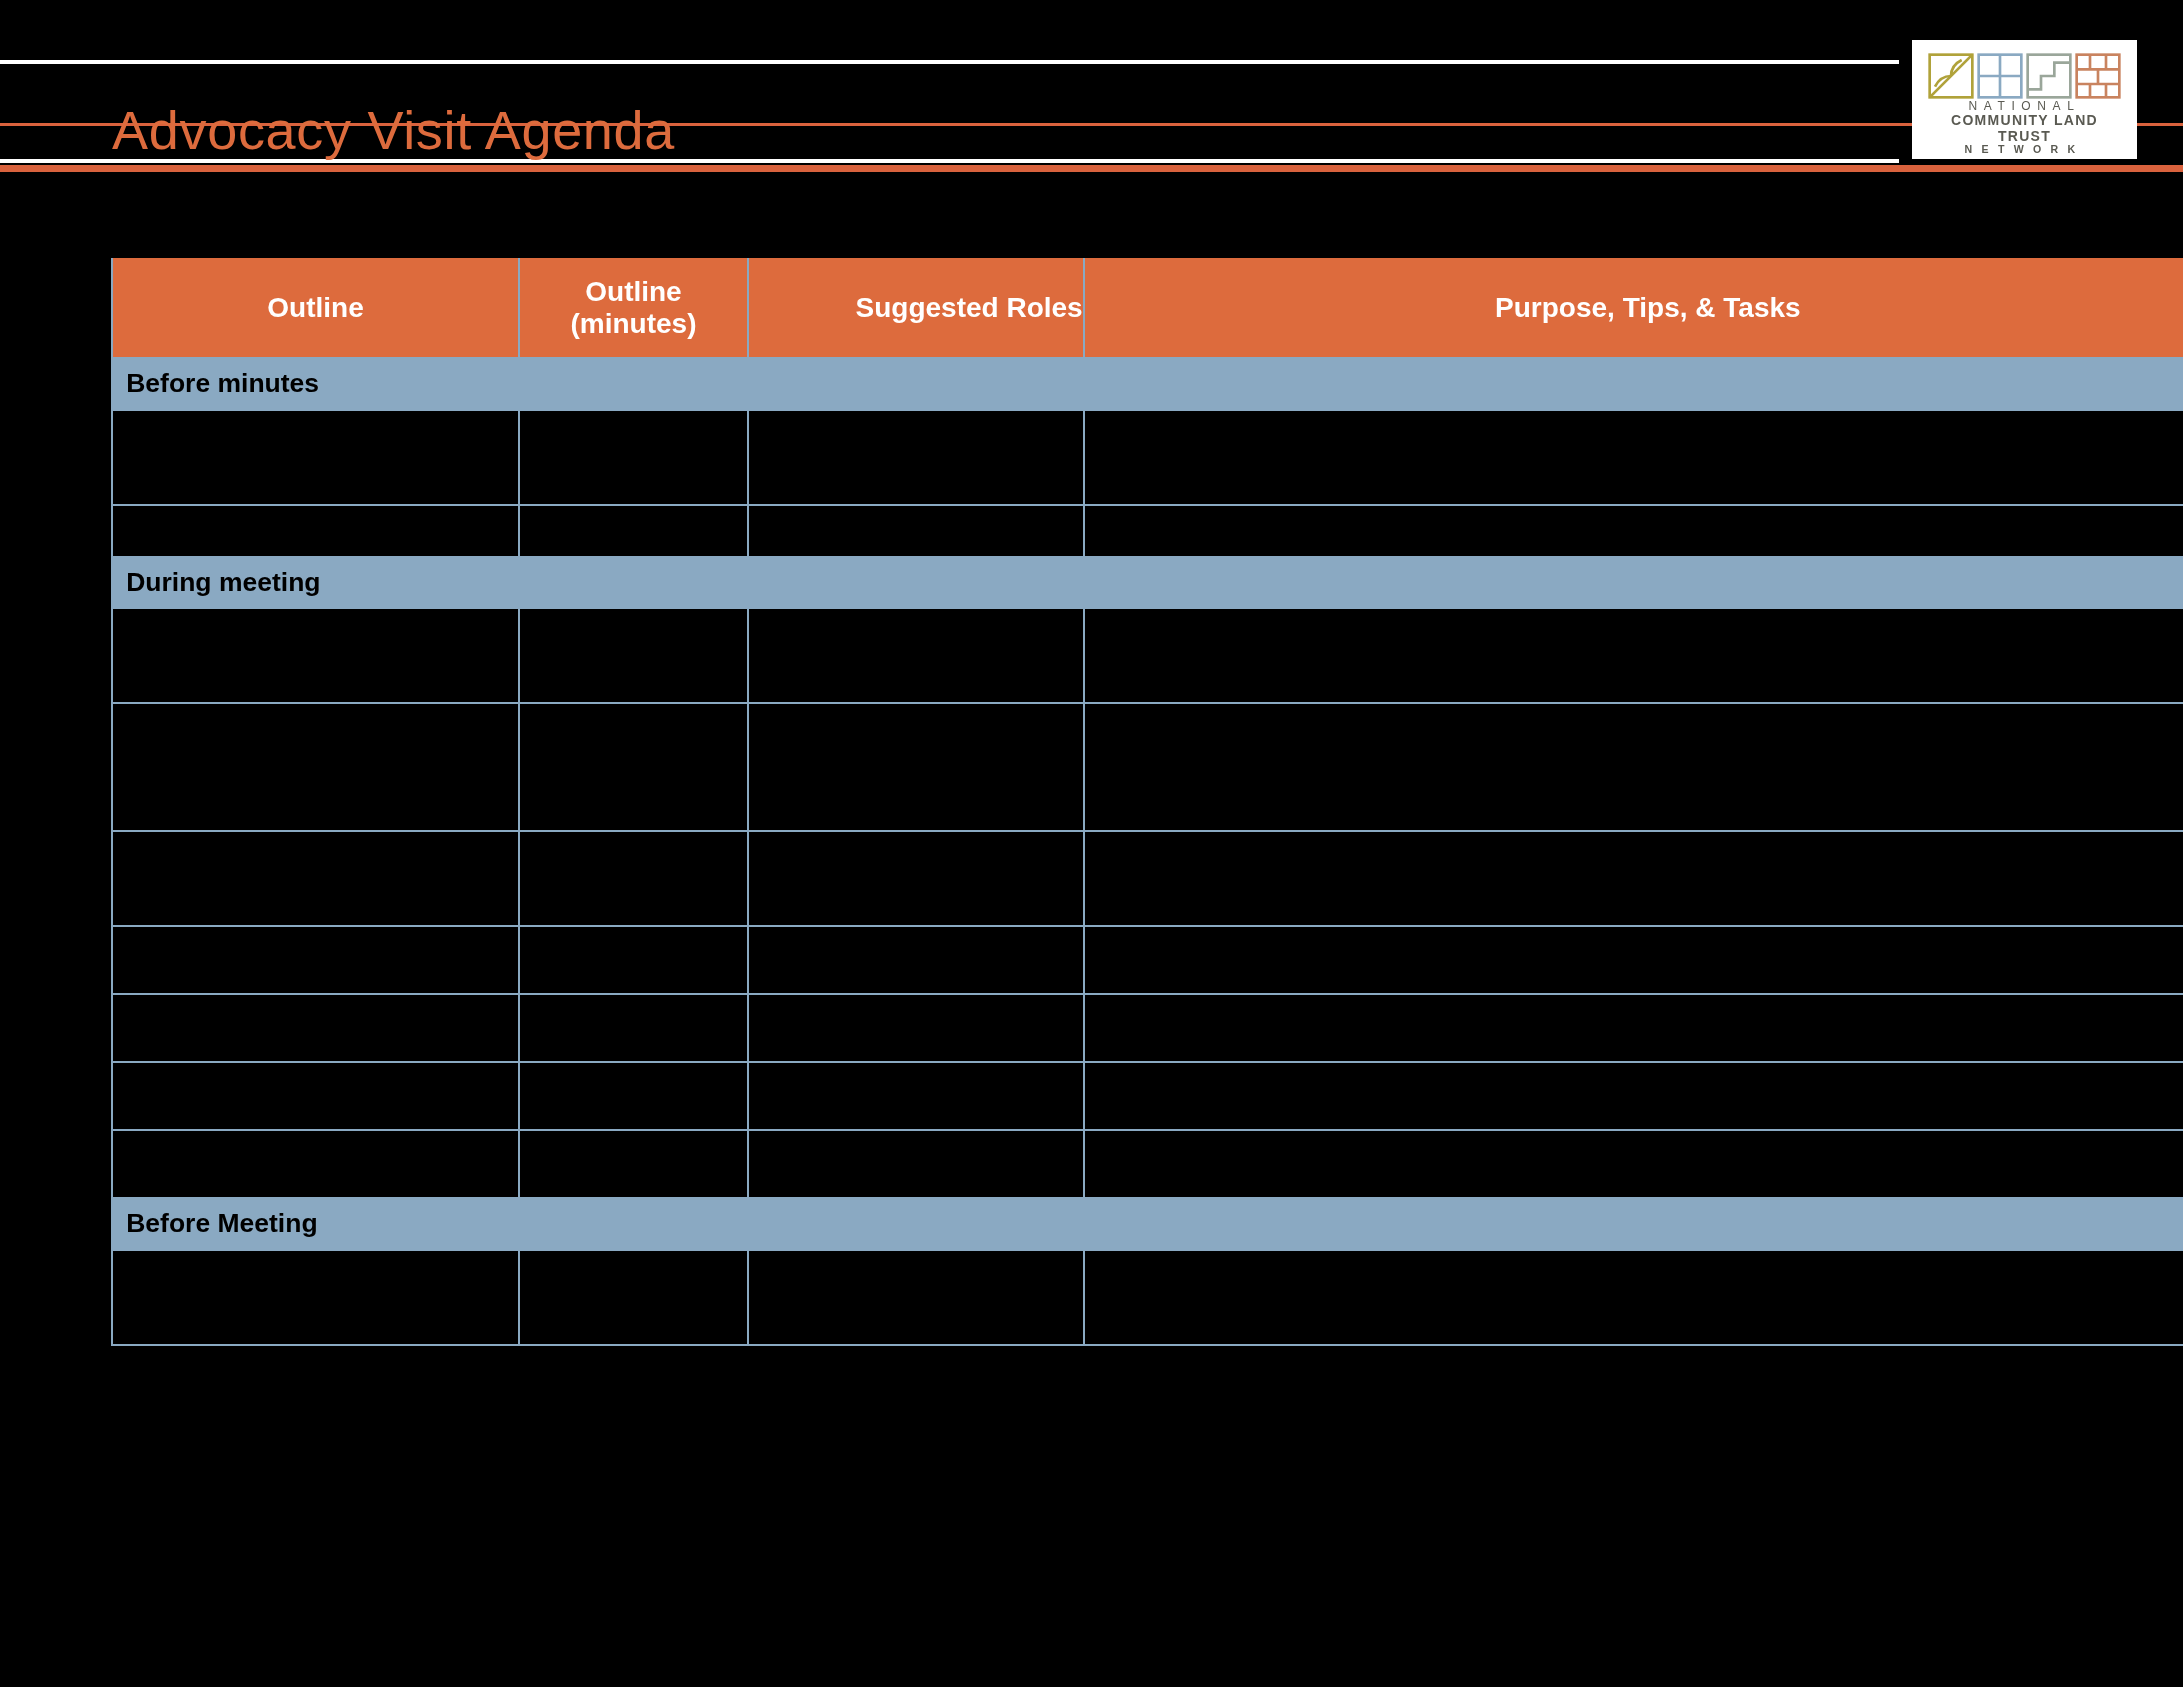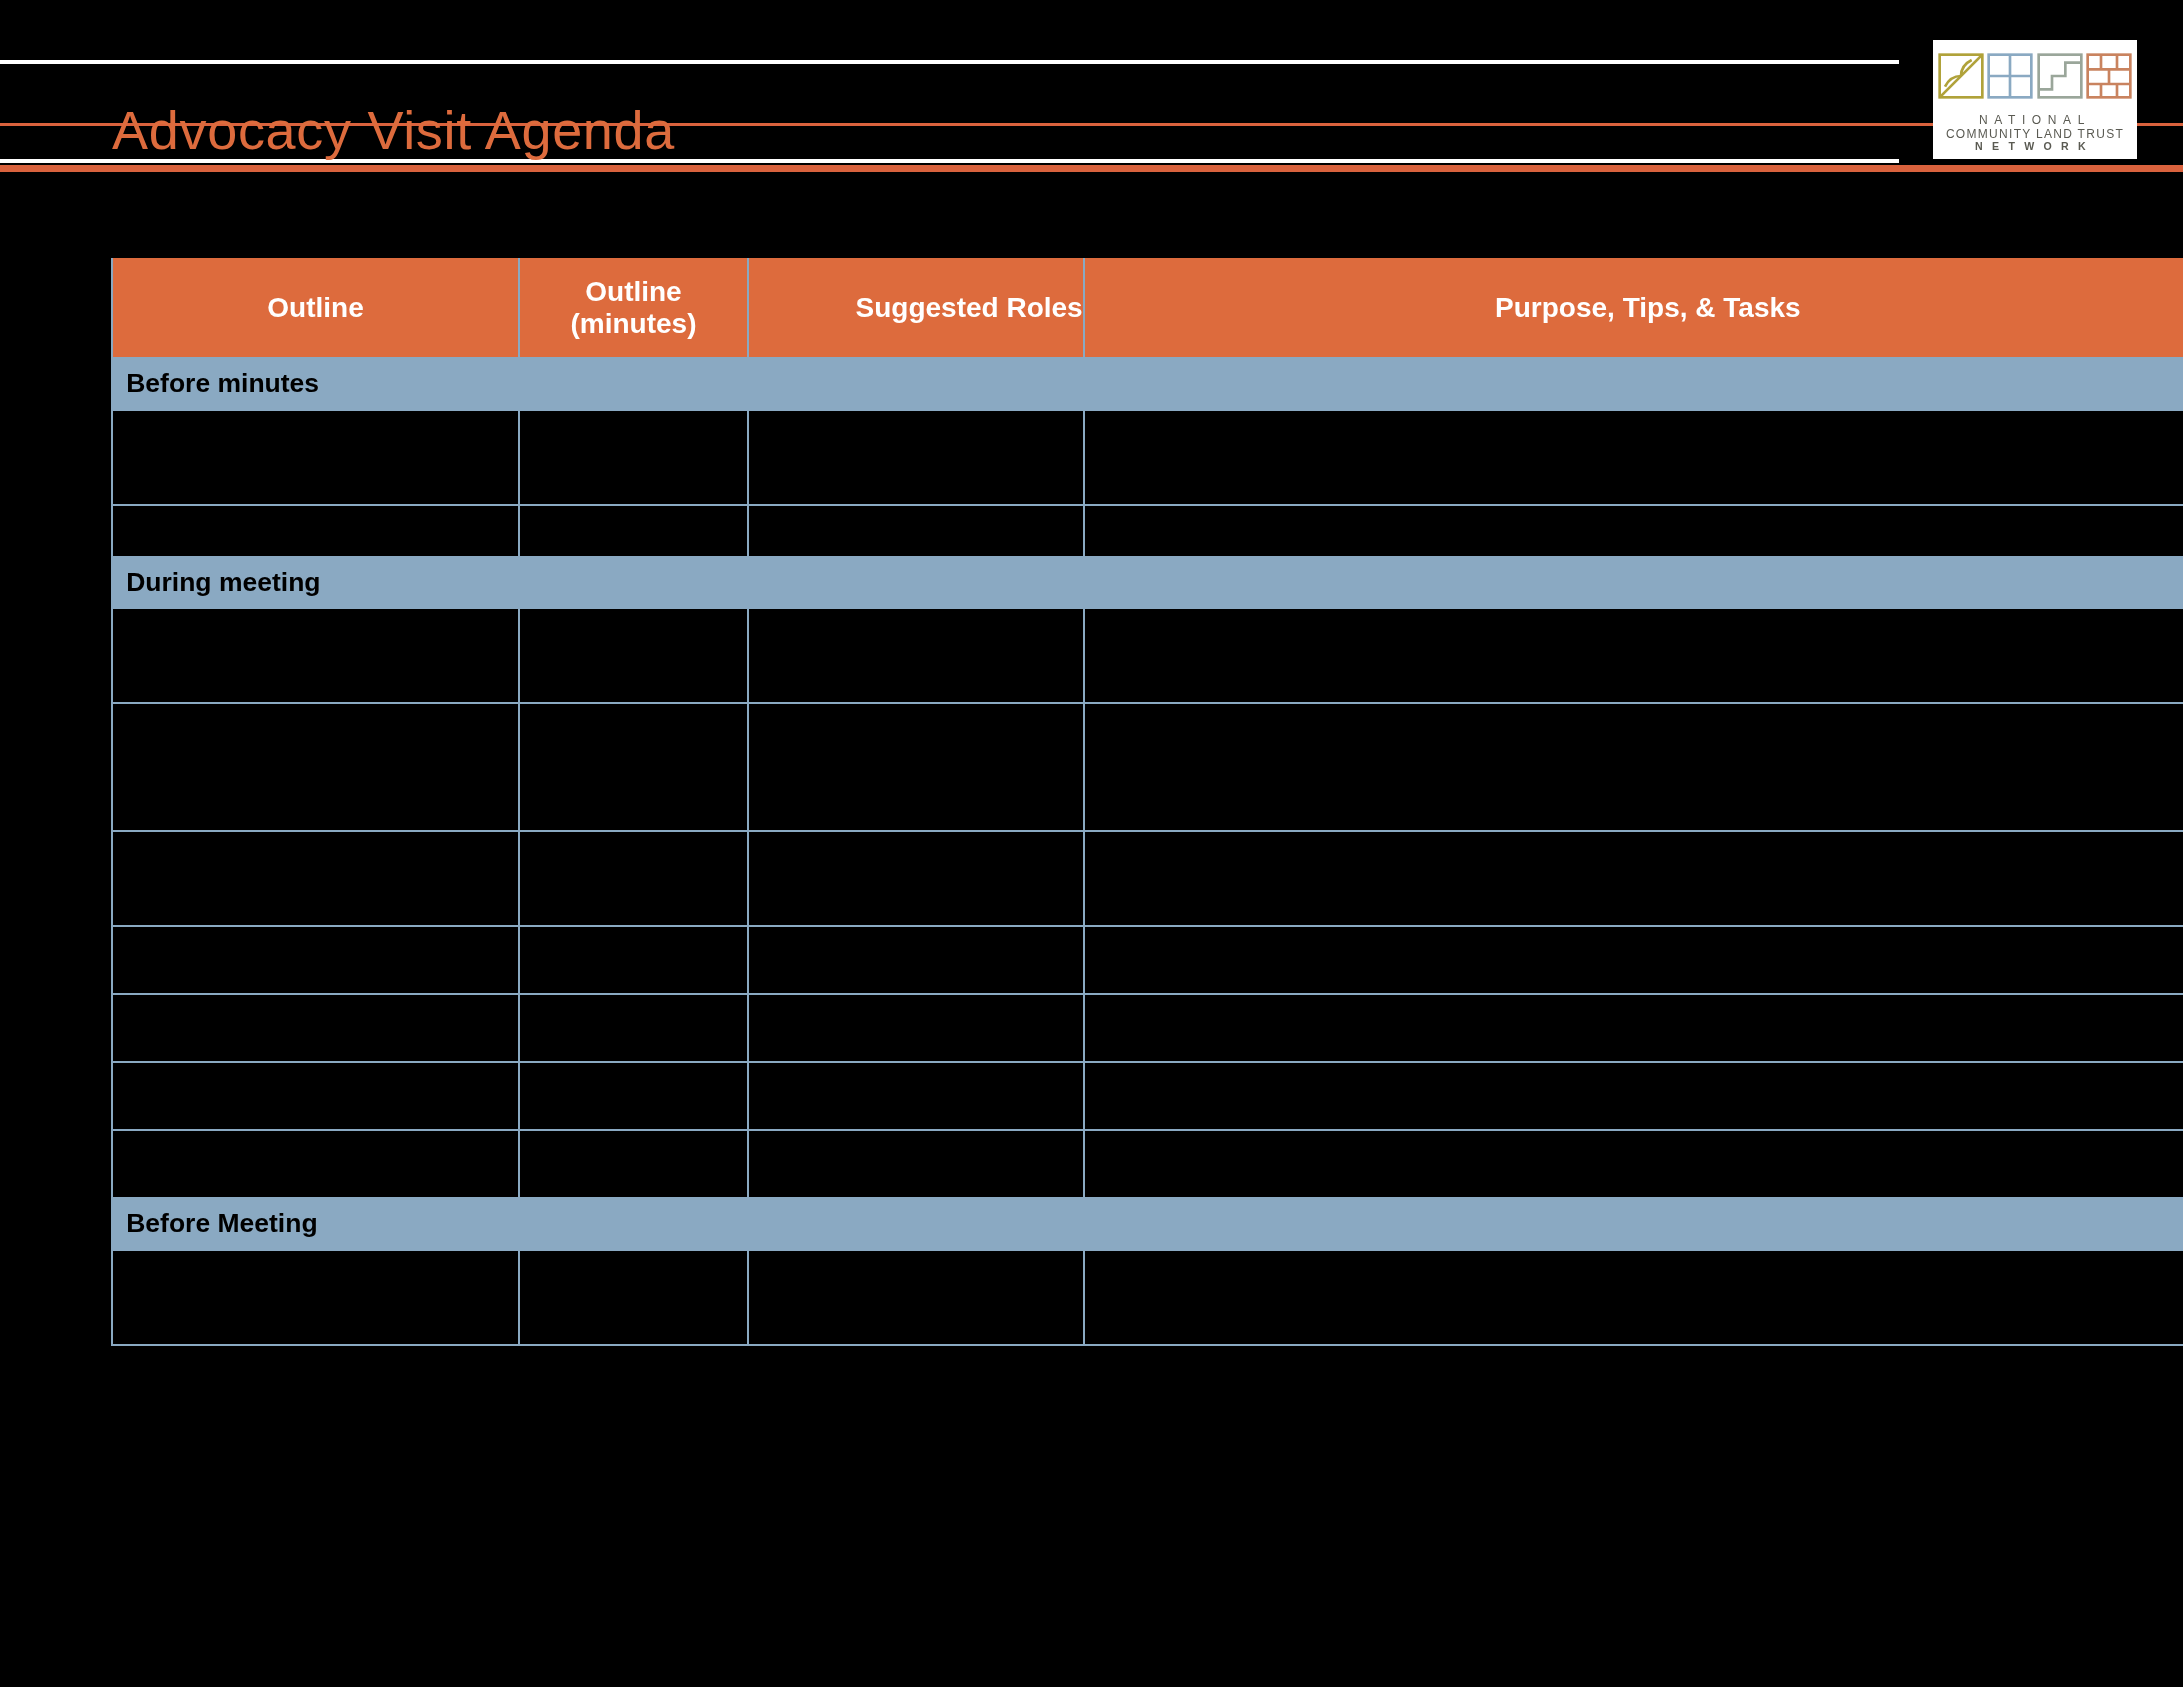--- a/index.html
+++ b/index.html
@@ -55,41 +55,40 @@
     font-weight: 400;
     letter-spacing: 0.7px;
     color: #dd6b3d;
   }
 
   
   .logo-card {
     position: absolute;
     right: 46px;
     top: 40px;
-    width: 204px;
+    width: 225px;
     height: 119px;
     background: #fff;
     box-sizing: border-box;
     padding: 12px 12px 6.6px 12px;
     display: flex;
     flex-direction: column;
     align-items: center;
-    justify-content: space-between;
   }
   .logo-icons {
     display: flex;
     gap: 1.3px;
   }
   .logo-text {
     text-align: center;
     color: #5a5a52;
     line-height: 1.1;
   }
   .logo-text .l1 { font-size: 12px; letter-spacing: 6.6px; }
-  .logo-text .l2 { font-size: 12px; font-weight: 400; letter-spacing: 1.3px; }
+  .logo-text .l2 { font-size: 14px; font-weight: 700; letter-spacing: 1.3px; }
   .logo-text .l3 { font-size: 10.6px; letter-spacing: 9.3px; font-weight: bold; }
 
   
   .tbl {
     position: absolute;
     left: 111px;
     top: 258px;
     width: 2102px;
     border-collapse: collapse;
   }

